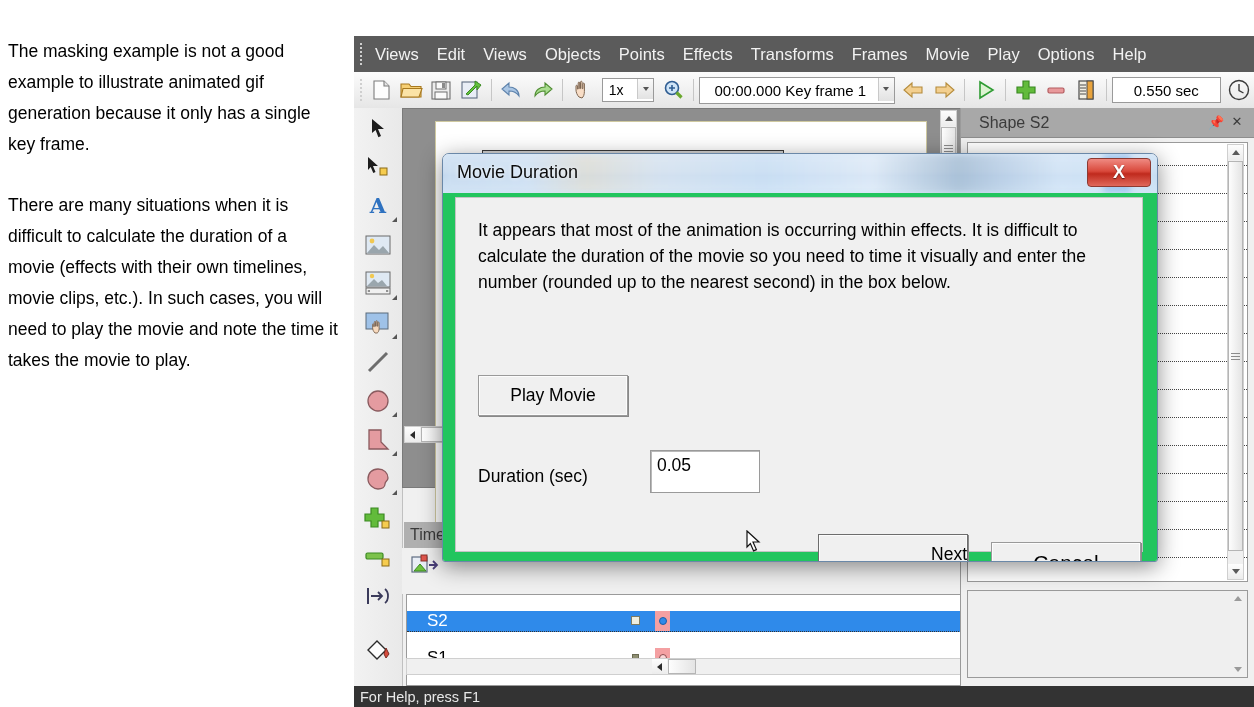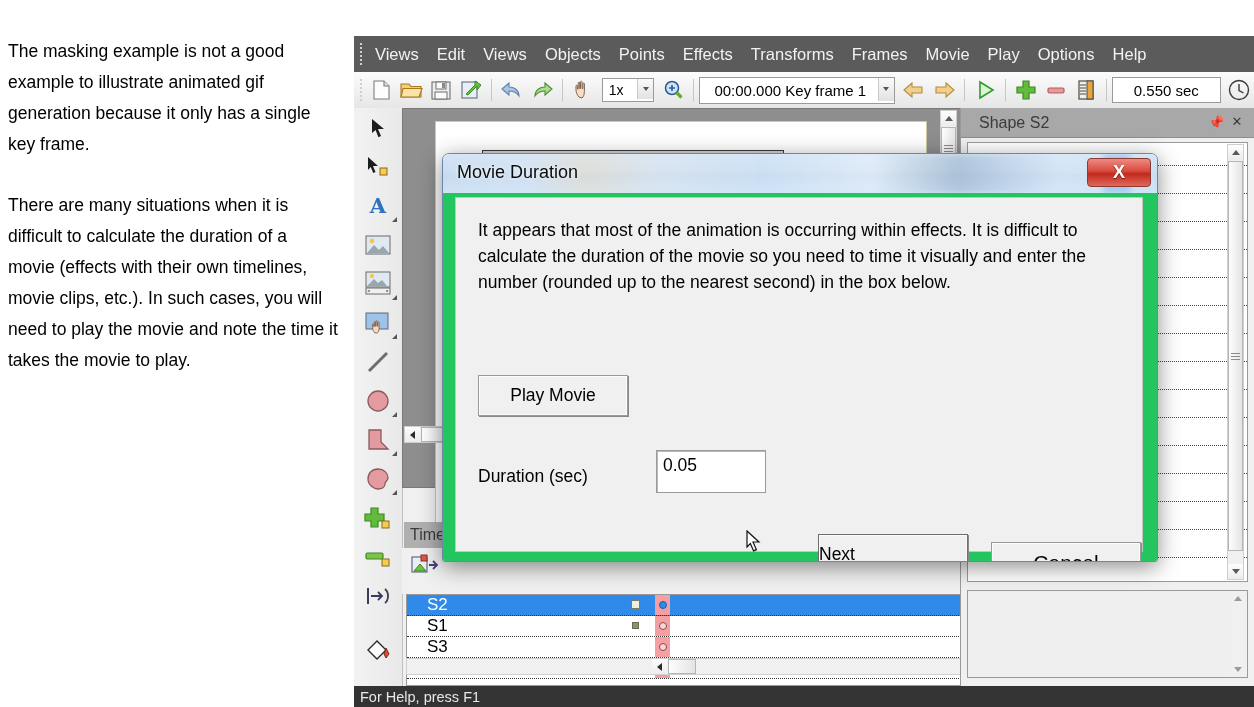--- a/index.html
+++ b/index.html
@@ -83,21 +83,21 @@
   .grip3 i{display:block;height:1px;background:#8b8b8b;}
 
   
   #tl-title{position:absolute;left:50px;top:486px;width:100px;height:26px;
             background:#b0b0b0;color:#3a3a3a;font-size:16px;
             display:flex;align-items:center;padding-left:6px;box-sizing:border-box;}
   #tl-tools{position:absolute;left:48px;top:512px;width:604px;height:46px;
             background:#f0f0f0;}
   #tl-list{position:absolute;left:52px;top:558px;width:600px;height:92px;
            background:#fff;border:1px solid #9a9a9a;box-sizing:border-box;overflow:hidden;}
-  .tl-row{height:20px;position:relative;border-bottom:1px dotted #333;}
+  .tl-row{height:20px;position:relative;border-bottom:1px dotted #333;margin-top:16px;}
   .tl-row .lbl{position:absolute;left:20px;top:0px;font-size:17px;color:#000;
                line-height:20px;font-family:"Liberation Sans", sans-serif;}
   .tl-row.sel{background:#2f8aea;}
   .tl-row.sel .lbl{color:#fff;}
   .tl-sel-bar{position:absolute;left:0;top:0;width:205px;height:20px;background:#2f8aea;}
   .kf-col{position:absolute;left:248px;top:0;width:15px;height:20px;background:#f4a0a2;}
   .kf-dot{position:absolute;left:252px;top:6px;width:8px;height:8px;border-radius:50%;
           border:1px solid #8c4a4d;background:#fbd6d7;box-sizing:border-box;}
   .kf-dot.active{background:#2f8aea;border-color:#1b5ea8;}
   .sq-mark{position:absolute;width:9px;height:9px;border:1px solid #7b7b64;
@@ -147,28 +147,28 @@
   #dlg-inner{position:absolute;left:12px;top:4px;width:688px;height:355px;
              background:#f0f0f0;border:1px solid #c4c4c4;box-sizing:border-box;}
   #dlg-msg{position:absolute;left:22px;top:19px;width:640px;font-size:17.5px;
            color:#000;line-height:26px;}
   #btn-play{position:absolute;left:22px;top:177px;width:150px;height:41px;
             background:#f0f0f0;border:1px solid #9a9a9a;
             box-shadow:1px 1px 0 #888, inset 0 0 0 1px #fcfcfc;
             display:flex;align-items:center;justify-content:center;
             font-size:17.5px;color:#000;box-sizing:border-box;}
   #dur-label{position:absolute;left:22px;top:268px;font-size:17.5px;color:#000;}
-  #dur-input{position:absolute;left:200px;top:252px;width:110px;height:43px;
+  #dur-input{position:absolute;left:194px;top:252px;width:110px;height:43px;
              background:#fff;border:1px solid #9a9a9a;
              box-shadow:inset 1px 1px 0 #b9b9b9;
              font-size:17.5px;color:#000;padding:4px 0 0 6px;box-sizing:border-box;}
   #btn-next{position:absolute;left:362px;top:336px;width:150px;height:41px;
             background:#f0f0f0;border:1px solid #6d6d6d;
             box-shadow:1px 1px 0 #8a8a8a, inset 0 0 0 1px #fcfcfc;
-            display:flex;align-items:center;justify-content:flex-start;
+            display:flex;align-items:center;justify-content:flex-end;
             font-size:17.5px;color:#000;box-sizing:border-box;}
   #btn-cancel{position:absolute;left:535px;top:336px;width:150px;height:41px;
             background:#f0f0f0;border:1px solid #9a9a9a;
             box-shadow:1px 1px 0 #8a8a8a, inset 0 0 0 1px #fcfcfc;
             display:flex;align-items:center;justify-content:center;
             font-size:21px;color:#000;box-sizing:border-box;margin-top:8px;}
 
   
   #cursor{position:absolute;left:746px;top:530px;width:18px;height:26px;z-index:99;}
 </style>

